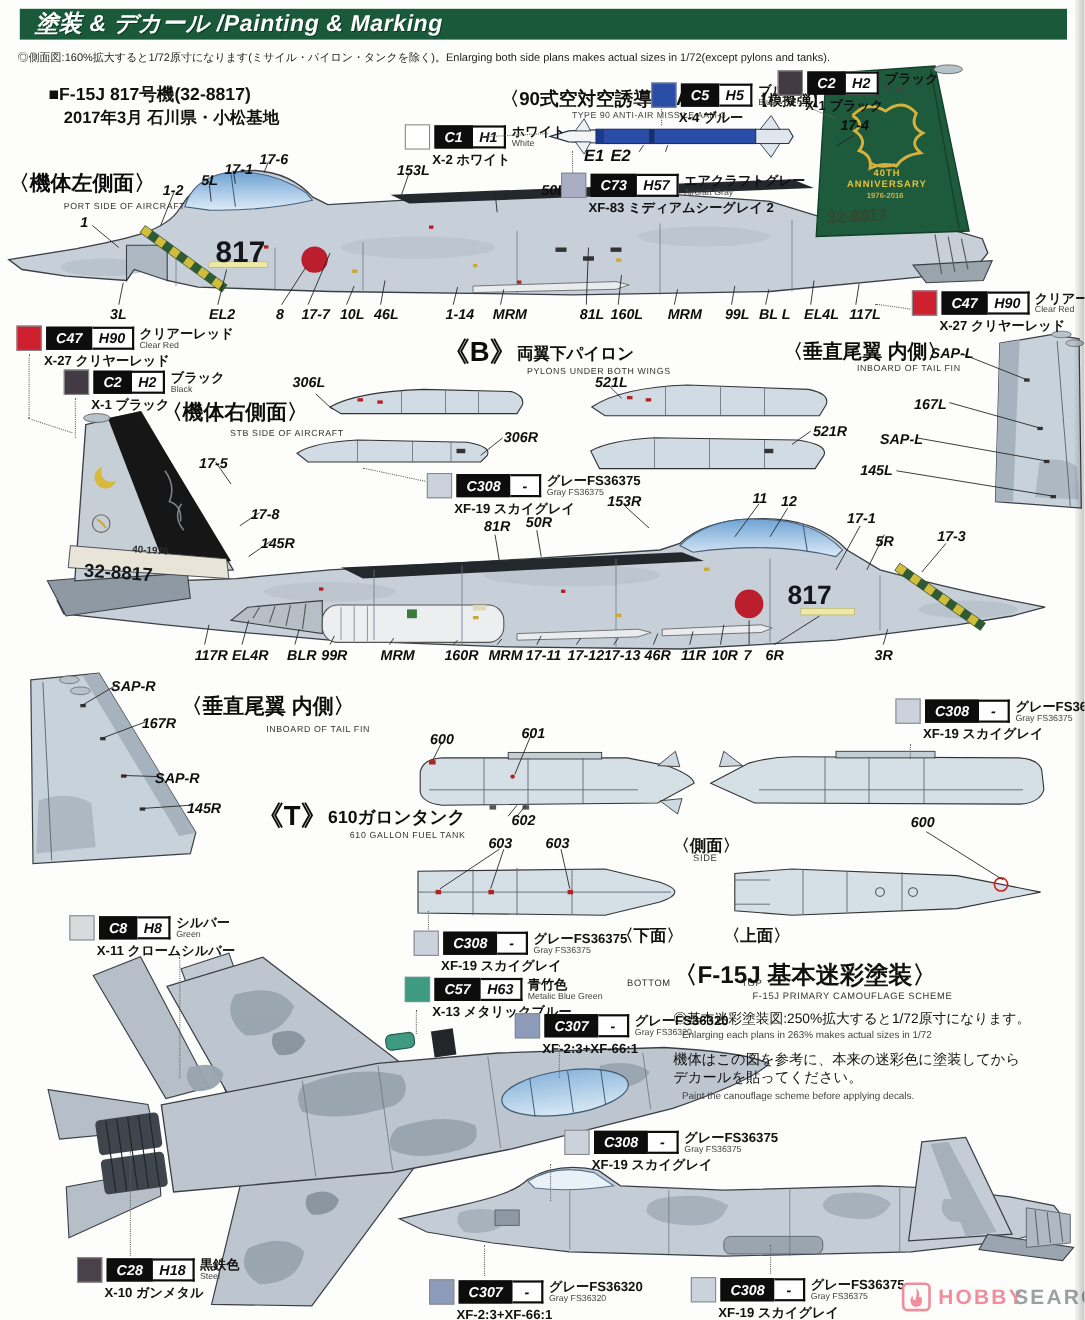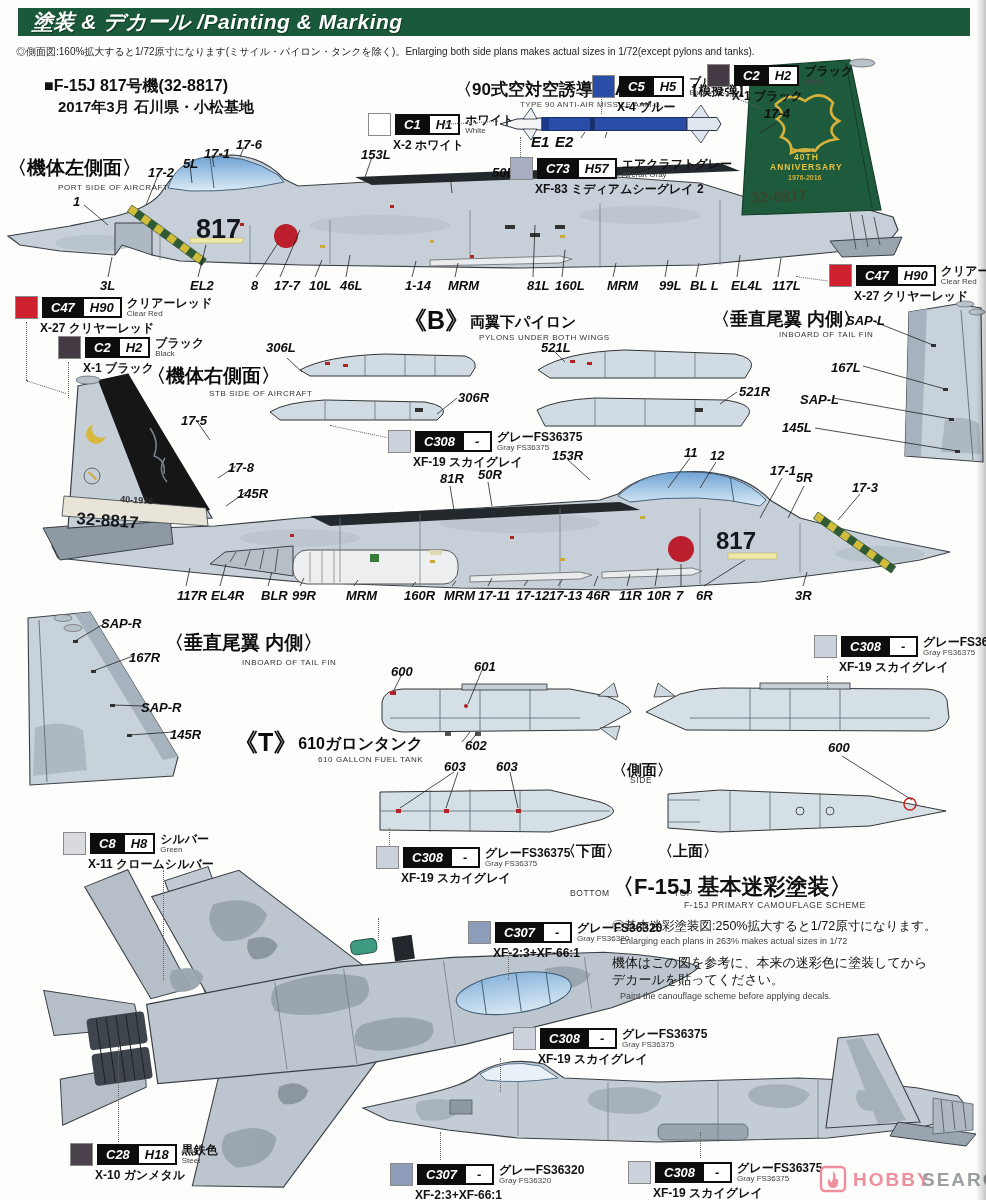--- a/index.html
+++ b/index.html
@@ -147,21 +147,21 @@
       <line x1="696" y1="222" x2="699" y2="208"></line>
         <line x1="737" y1="222" x2="740" y2="200"></line>
       <line x1="778" y1="222" x2="781" y2="203"></line>
     </g>
   </svg>
 
   <div class="hjp" style="left:8px;top:158px;">〈機体左側面〉</div>
   <div class="hen" style="left:12px;top:184px;">PORT SIDE OF AIRCRAFT</div>
 
   <span class="co" style="left:73px;top:195px;">1</span>
-  <span class="co" style="left:148px;top:166px;">17-2</span>
+  <span class="co" style="left:148px;top:166px;">1-2</span>
   <span class="co" style="left:183px;top:157px;">5L</span>
   <span class="co" style="left:204px;top:147px;">17-1</span>
   <span class="co" style="left:236px;top:138px;">17-6</span>
   <span class="co" style="left:361px;top:148px;">153L</span>
   <span class="co" style="left:448px;top:166px;margin-left:44px;">50L</span>
   <span class="co" style="left:764px;top:107px;">17-4</span>
   <span class="co" style="left:100px;top:279px;">3L</span>
   <span class="co" style="left:190px;top:279px;">EL2</span>
   <span class="co" style="left:251px;top:279px;">8</span>
   <span class="co" style="left:274px;top:279px;">17-7</span>
@@ -312,21 +312,21 @@
   <div class="hjp" style="left:147px;top:366px;">〈機体右側面〉</div>
   <div class="hen" style="left:163px;top:390px;">STB SIDE OF AIRCRAFT</div>
 
   <span class="co" style="left:181px;top:414px;">17-5</span>
   <span class="co" style="left:228px;top:461px;">17-8</span>
   <span class="co" style="left:237px;top:487px;">145R</span>
   <span class="co" style="left:552px;top:449px;">153R</span>
   <span class="co" style="left:684px;top:446px;">11</span>
   <span class="co" style="left:710px;top:449px;">12</span>
   <span class="co" style="left:770px;top:464px;">17-1</span>
-  <span class="co" style="left:796px;top:471px;">5R</span>
+  <span class="co" style="left:796px;top:485px;">5R</span>
   <span class="co" style="left:852px;top:481px;">17-3</span>
   <span class="co" style="left:440px;top:472px;">81R</span>
   <span class="co" style="left:478px;top:468px;">50R</span>
   <span class="co" style="left:177px;top:589px;">117R</span>
   <span class="co" style="left:211px;top:589px;">EL4R</span>
   <span class="co" style="left:261px;top:589px;">BLR</span>
   <span class="co" style="left:292px;top:589px;">99R</span>
   <span class="co" style="left:346px;top:589px;">MRM</span>
   <span class="co" style="left:404px;top:589px;">160R</span>
   <span class="co" style="left:444px;top:589px;">MRM</span>
@@ -736,20 +736,32 @@
       <span class="gsi">C8</span>
         <span class="aq">H8</span>
       <span class="pnames">
           <span class="pjp">シルバー</span>
           <span class="pen">Green</span>
         </span>
     </div>
     <div class="palt">X-11 クロームシルバー</div>
   </div>
 
+  <div class="paint" style="left:368px;top:888px;">
+    <div class="prow">
+      <span class="chip" style="background: rgb(63, 154, 130);"></span>
+      <span class="gsi">C57</span>
+        <span class="aq">H63</span>
+      <span class="pnames">
+          <span class="pjp">青竹色</span>
+          <span class="pen">Metalic Blue Green</span>
+        </span>
+    </div>
+    <div class="palt">X-13 メタリックブルー</div>
+  </div>
 
   <div class="paint" style="left:468px;top:921px;">
     <div class="prow">
       <span class="chip" style="background: rgb(141, 156, 184);"></span>
       <span class="gsi">C307</span>
         <span class="aq">-</span>
       <span class="pnames">
           <span class="pjp">グレーFS36320</span>
           <span class="pen">Gray FS36320</span>
         </span>

